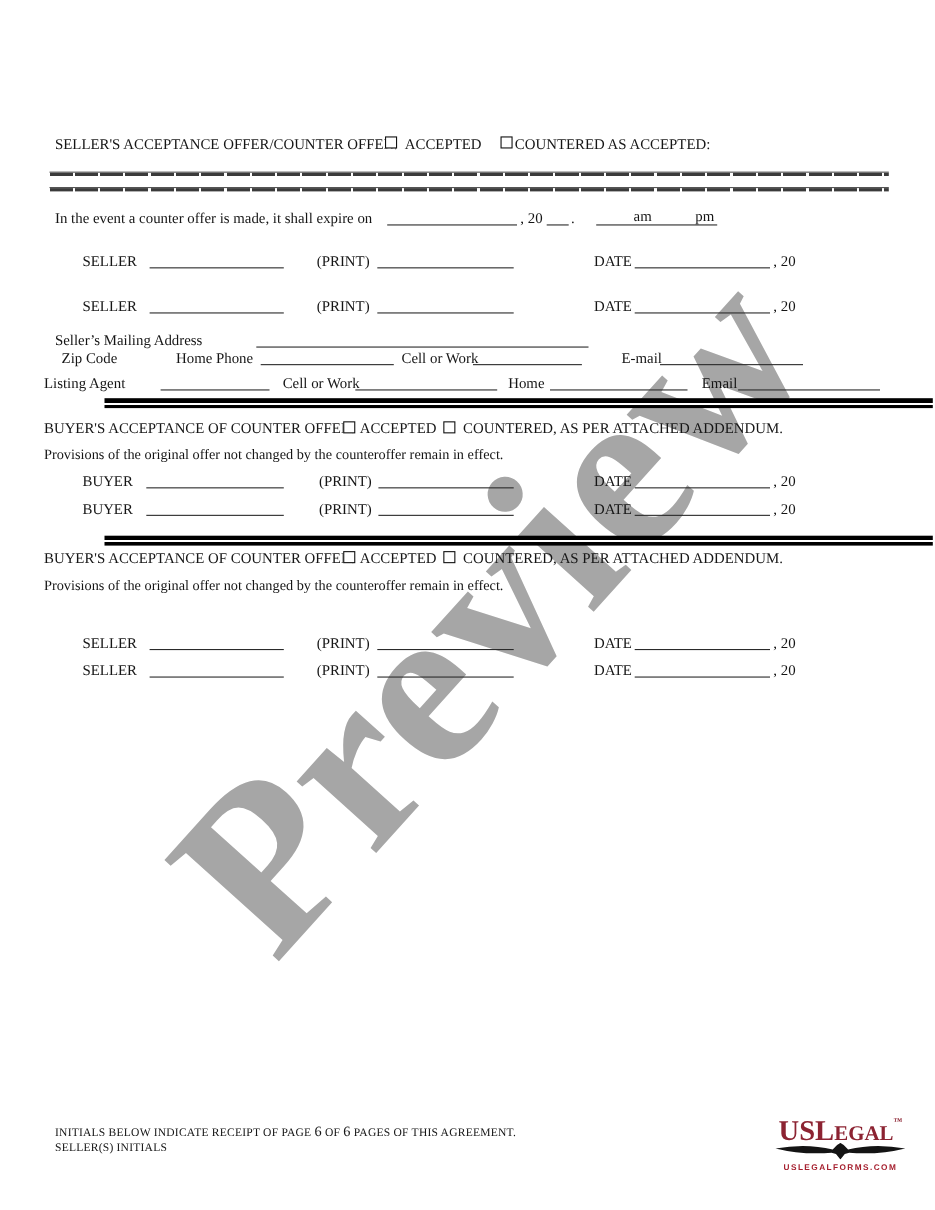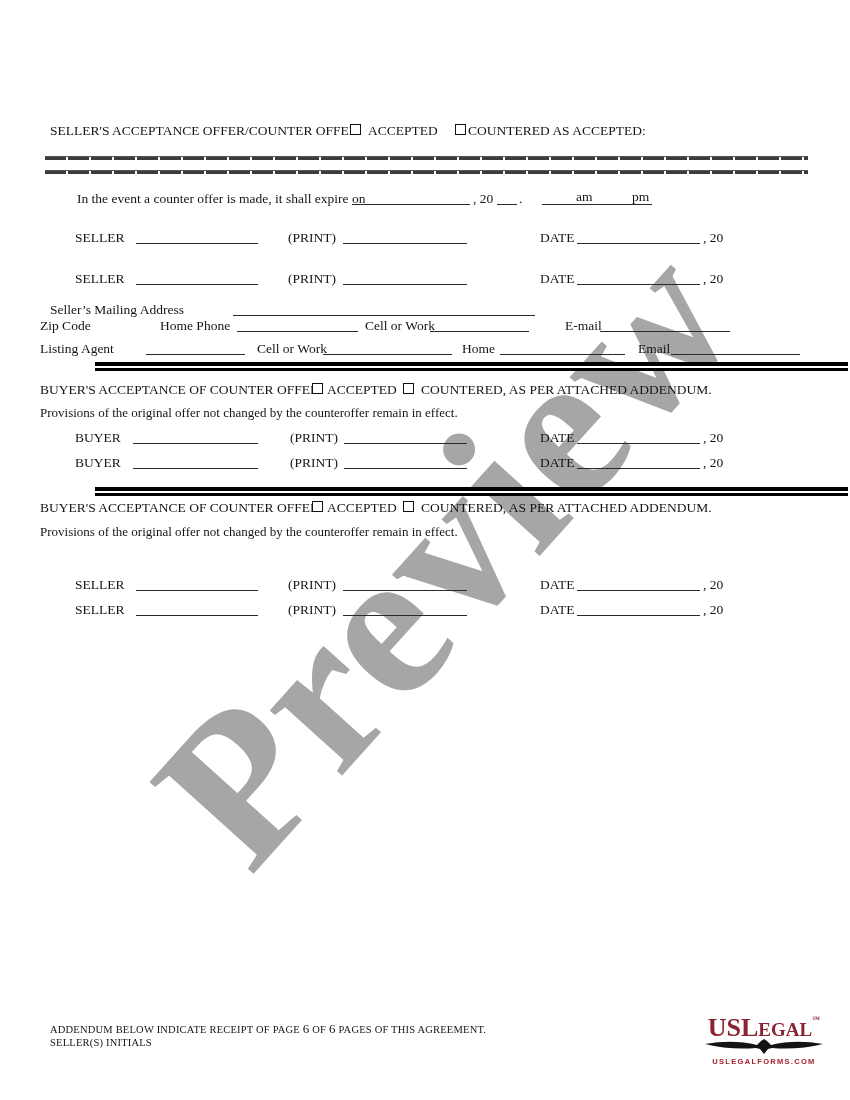--- a/index.html
+++ b/index.html
@@ -68,21 +68,21 @@
       <span class="cb" style="left:350px;"></span>
       <span class="abs" style="left:368px;">ACCEPTED</span>
       <span class="cb" style="left:455px;"></span>
       <span class="abs" style="left:468px;">COUNTERED AS ACCEPTED:</span>
     </div>
 
     <div class="dashline" style="top:156px;"></div>
     <div class="dashline" style="top:170px;"></div>
 
     <div class="row" style="top:191px;">
-      <span class="abs" style="left:50px;margin-left:27px;">In the event a counter offer is made, it shall expire on</span>
+      <span class="abs" style="left:50px;">In the event a counter offer is made, it shall expire on</span>
       <span class="blank" style="left:352px; width:118px;"></span>
       <span class="abs" style="left:473px;">, 20</span>
       <span class="blank" style="left:497px; width:20px;"></span>
       <span class="abs" style="left:519px;">.</span>
       <span class="ampm" style="left:542px; width:110px; top:0;">
         <span style="left:34px;text-align:right;">am</span>
         <span style="left:90px;margin-top:31px;">pm</span>
       </span>
     </div>
 
@@ -104,21 +104,21 @@
       <span class="blank" style="left:577px; width:123px;"></span>
       <span class="abs" style="left:703px;">, 20</span>
     </div>
 
     <div class="row" style="top:302px;">
       <span class="abs" style="left:50px;">Seller’s Mailing Address</span>
       <span class="blank" style="left:233px; width:302px;"></span>
     </div>
 
     <div class="row" style="top:318px;">
-      <span class="abs" style="left:40px;">Zip Code</span>
+      <span class="abs" style="left:56px;">Zip Code</span>
       <span class="abs" style="left:160px;">Home Phone</span>
       <span class="blank" style="left:237px; width:121px;"></span>
       <span class="abs" style="left:365px;">Cell or Work</span>
       <span class="blank" style="left:430px; width:99px;"></span>
       <span class="abs" style="left:565px;">E-mail</span>
       <span class="blank" style="left:600px; width:130px;"></span>
     </div>
 
     <div class="row" style="top:341px;">
       <span class="abs" style="left:40px;">Listing Agent</span>
@@ -190,21 +190,21 @@
       <span class="blank" style="left:136px; width:122px;"></span>
       <span class="abs" style="left:288px;">(PRINT)</span>
       <span class="blank" style="left:343px; width:124px;"></span>
       <span class="abs" style="left:540px;">DATE</span>
       <span class="blank" style="left:577px; width:123px;"></span>
       <span class="abs" style="left:703px;">, 20</span>
     </div>
 
 
     <div class="footer-text">
-      <div><span>ADDENDUM BELOW INDICATE RECEIPT OF PAGE </span><span class="num">6</span><span> OF </span><span class="num">6</span><span> PAGES OF THIS AGREEMENT.</span></div>
+      <div><span>INITIALS BELOW INDICATE RECEIPT OF PAGE </span><span class="num">6</span><span> OF </span><span class="num">6</span><span> PAGES OF THIS AGREEMENT.</span></div>
       <div>SELLER(S) INITIALS</div>
     </div>
 
     <div class="logo">
       <div class="brand"><span class="big">USL</span><span class="small">EGAL</span><span class="tm">™</span></div>
       <div class="eagle">
         <svg width="122" height="15" viewBox="0 0 122 15">
           <path d="M2 5 Q30 0 54 6 L58 2 L61 0 L64 2 L68 6 Q92 0 120 5 Q96 11 69 9 L65 10 L61 15 L57 10 L53 9 Q26 11 2 5 Z" fill="#141414"></path>
         </svg>
       </div>

